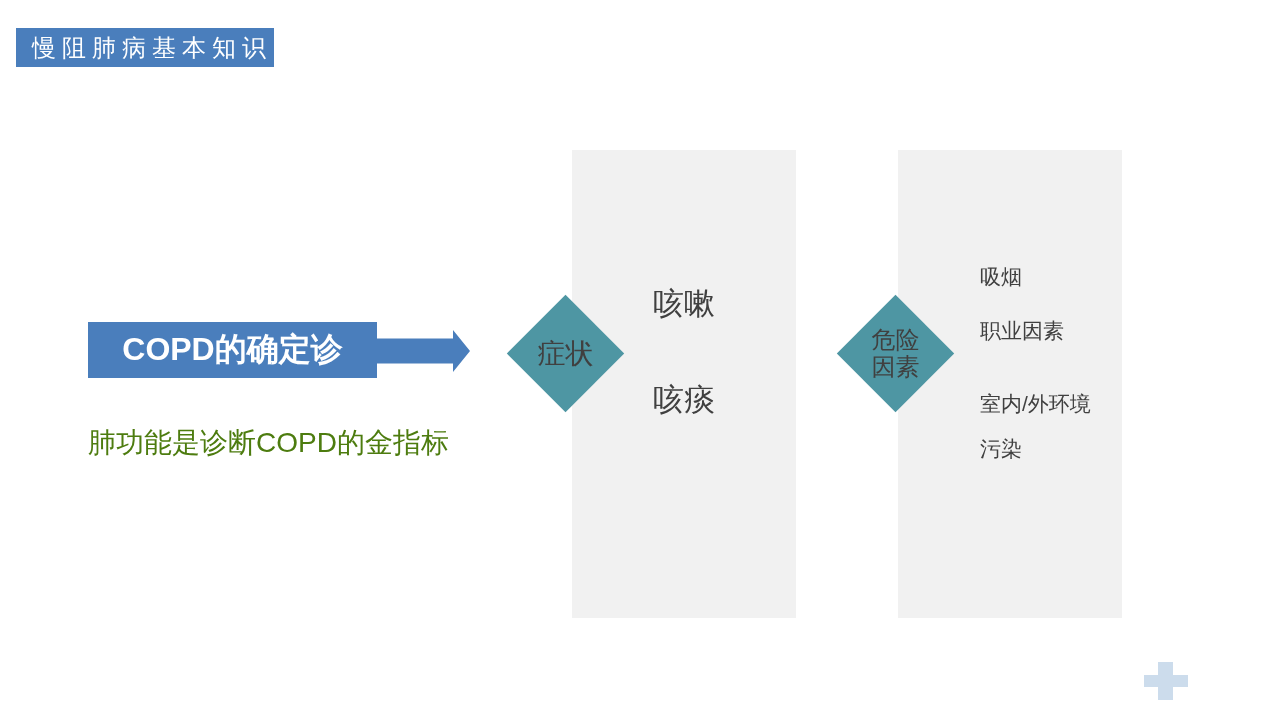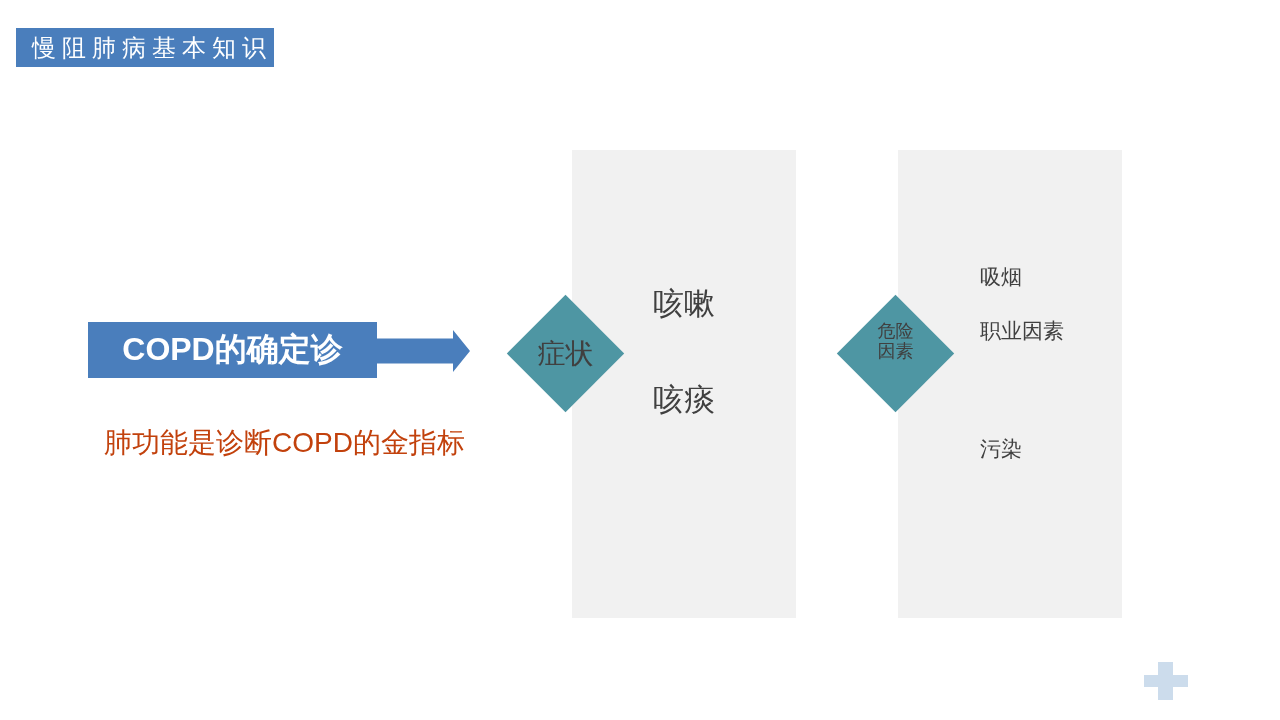--- a/index.html
+++ b/index.html
@@ -33,23 +33,23 @@
     font-weight: bold;
     display: flex; align-items: center; justify-content: center;
   }
   .arrow-right {
     position: absolute;
     left: 377px; top: 330px;
     width: 93px; height: 42px;
   }
   .subtitle {
     position: absolute;
-    left: 104px; top: 426px;
+    left: 88px; top: 426px;
     font-size: 28px;
-    color: #c2410c;
+    color: #4d7c0f;
     line-height: 34px;
   }
   .panel {
     position: absolute;
     top: 150px;
     width: 224px; height: 468px;
     background: #f1f1f1;
   }
   .panel-symptoms { left: 572px; }
   .panel-risks { left: 898px; }
@@ -86,21 +86,21 @@
   .diamond-label {
     position: absolute;
     width: 83px; height: 83px;
     display: flex; flex-direction: column;
     align-items: center; justify-content: center;
     color: #404040;
     font-weight: normal;
     white-space: nowrap;
   }
   .diamond-label-symptoms { left: 524px; top: 312px; font-size: 28px; }
-  .diamond-label-risks    { left: 854px; top: 300px; font-size: 18px; line-height: 1.1; }
+  .diamond-label-risks    { left: 854px; top: 312px; font-size: 24px; line-height: 1.1; }
   .plus-icon {
     position: absolute;
     left: 1144px; top: 662px;
     width: 44px; height: 38px;
   }
   .plus-icon .bar-h {
     position: absolute;
     left: 0; top: 13px;
     width: 44px; height: 12px;
     background: #ccdcec;
@@ -128,20 +128,21 @@
   <div class="subtitle">肺功能是诊断COPD的金指标</div>
 
   <div class="panel panel-symptoms">
     <div class="panel-item sym-0">咳嗽</div>
     <div class="panel-item sym-1">咳痰</div>
   </div>
 
   <div class="panel panel-risks">
     <div class="panel-item risk-0">吸烟</div>
     <div class="panel-item risk-1">职业因素</div>
+    <div class="panel-item risk-2">室内/外环境</div>
     <div class="panel-item risk-3">污染</div>
   </div>
 
   <div class="diamond diamond-symptoms"></div>
   <div class="diamond-label diamond-label-symptoms">症状</div>
 
   <div class="diamond diamond-risks"></div>
   <div class="diamond-label diamond-label-risks">
     <span>危险</span>
     <span>因素</span>

